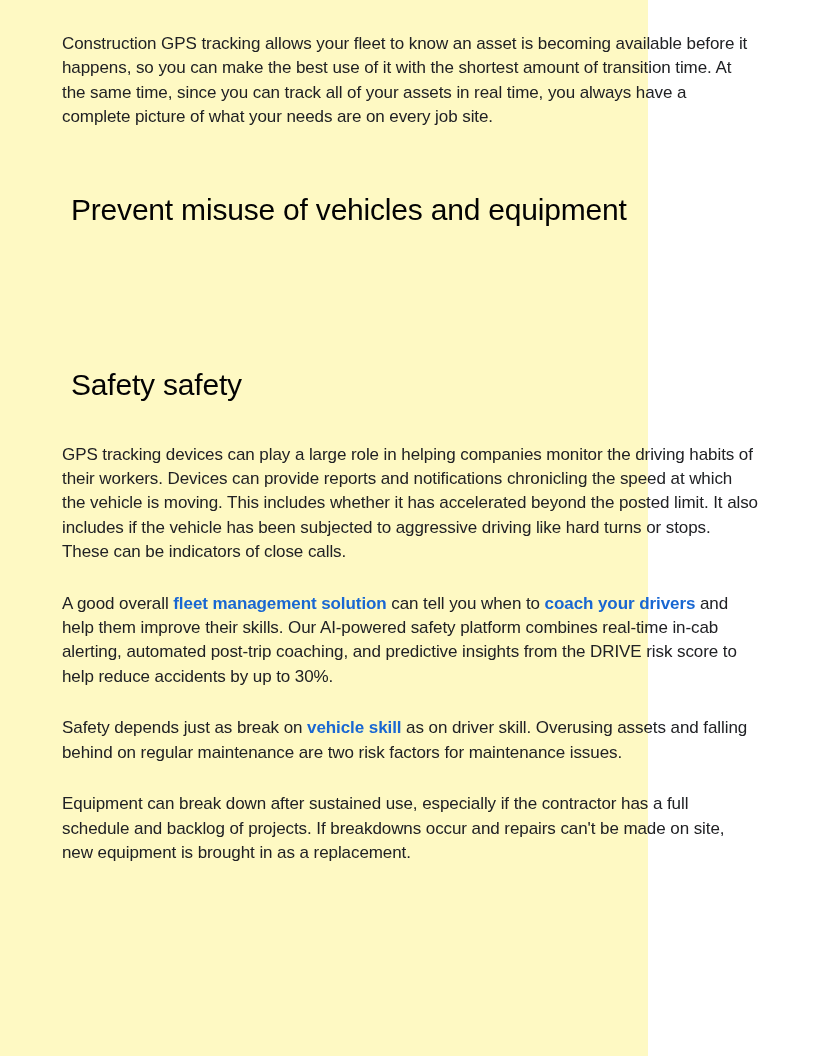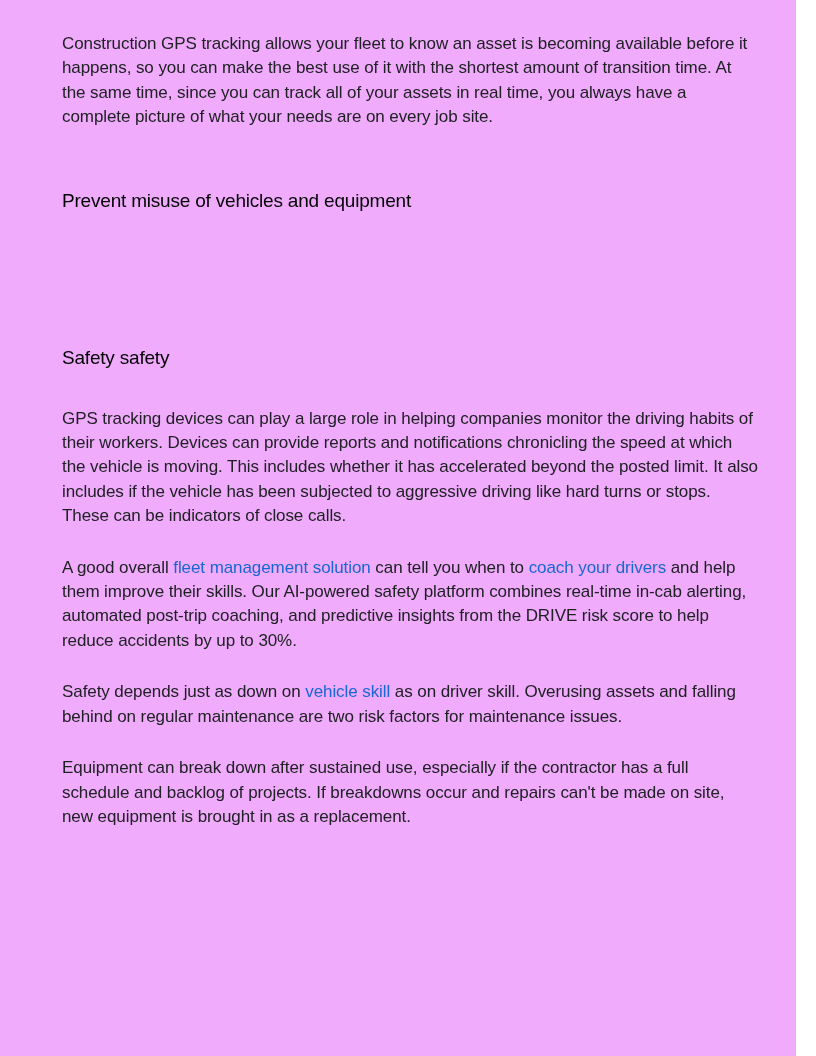--- a/index.html
+++ b/index.html
@@ -10,61 +10,61 @@
   body {
     width: 816px;
     height: 1056px;
     overflow: hidden;
     font-family: "Liberation Sans", sans-serif;
     -webkit-font-smoothing: antialiased;
   }
 
   .page {
     position: relative;
-    width: 796px;
+    width: 648px;
     height: 1056px;
-    background: #f0abfc;
+    background: #fef9c3;
     box-sizing: border-box;
   }
 
   .content {
     position: absolute;
     left: 62px;
     top: 32px;
     width: 697px;
   }
 
   p.body-para {
     margin: 0;
     font-size: 17px;
     line-height: 24.4px;
     color: #202124;
     letter-spacing: -0.08px;
     font-weight: 400;
   }
 
   h2.section-heading {
-    margin: 0;
-    font-size: 19px;
+    margin: 9px;
+    font-size: 30px;
     line-height: 34px;
     font-weight: 400;
     color: #030303;
     letter-spacing: -0.2px;
   }
 
   
   .gap-para-to-h2      { height: 54px; }
   .gap-h2-to-para      { height: 32px; }
   .gap-para-to-para    { height: 27px; }
   .gap-para-to-h2-big  { height: 64px; }
 
   a.doc-link {
     color: #1967d2;
     text-decoration: none;
-    font-weight: 400;
+    font-weight: 700;
   }
 </style>
 </head>
 <body>
 
 <div class="page">
   <div class="content">
 
     <p class="body-para">Construction GPS tracking allows your fleet to know an asset is becoming available before it happens, so you can make the best use of it with the shortest amount of transition time. At the same time, since you can track all of your assets in real time, you always have a complete picture of what your needs are on every job site.</p>
 
@@ -85,20 +85,20 @@
     <div class="gap-h2-to-para"></div>
 
     <p class="body-para">GPS tracking devices can play a large role in helping companies monitor the driving habits of their workers. Devices can provide reports and notifications chronicling the speed at which the vehicle is moving. This includes whether it has accelerated beyond the posted limit. It also includes if the vehicle has been subjected to aggressive driving like hard turns or stops. These can be indicators of close calls.</p>
 
     <div class="gap-para-to-para"></div>
 
     <p class="body-para"><span>A good overall </span><a class="doc-link" href="#">fleet management solution</a><span> can tell you when to </span><a class="doc-link" href="#">coach your drivers</a><span> and help them improve their skills. Our AI-powered safety platform combines real-time in-cab alerting, automated post-trip coaching, and predictive insights from the DRIVE risk score to help reduce accidents by up to 30%.</span></p>
 
     <div class="gap-para-to-para"></div>
 
-    <p class="body-para"><span>Safety depends just as down on </span><a class="doc-link" href="#">vehicle skill</a><span> as on driver skill. Overusing assets and falling behind on regular maintenance are two risk factors for maintenance issues.</span></p>
+    <p class="body-para"><span>Safety depends just as break on </span><a class="doc-link" href="#">vehicle skill</a><span> as on driver skill. Overusing assets and falling behind on regular maintenance are two risk factors for maintenance issues.</span></p>
 
     <div class="gap-para-to-para"></div>
 
     <p class="body-para">Equipment can break down after sustained use, especially if the contractor has a full schedule and backlog of projects. If breakdowns occur and repairs can't be made on site, new equipment is brought in as a replacement.</p>
 
   </div>
 </div>
 
 </body></html>

